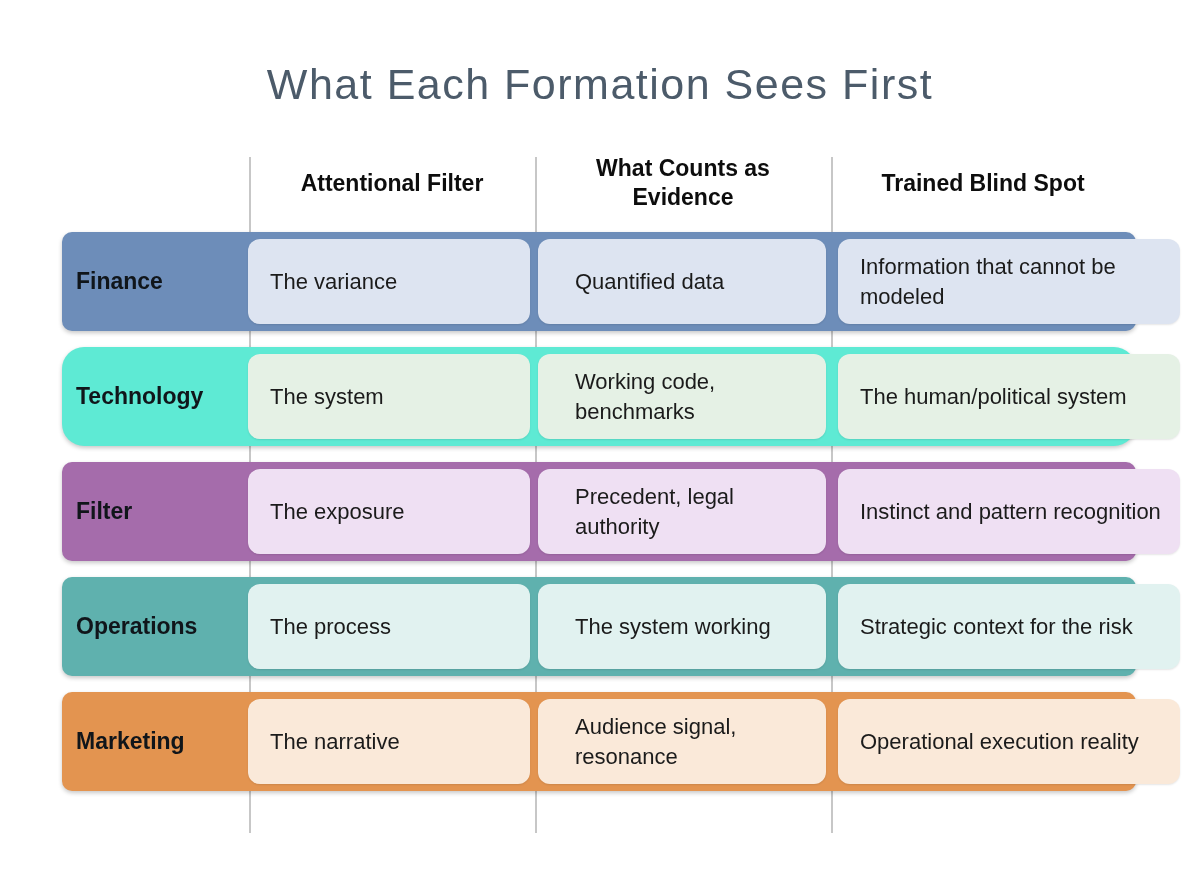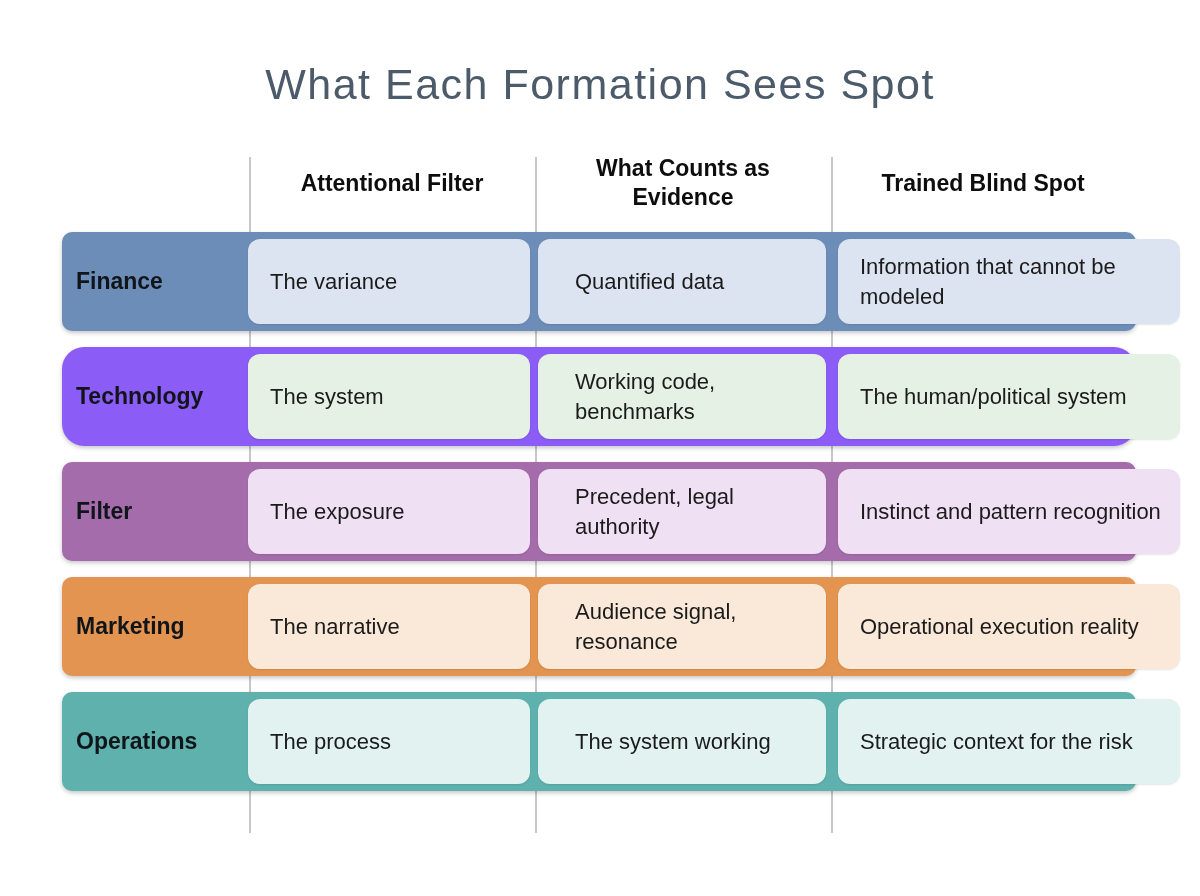--- a/index.html
+++ b/index.html
@@ -103,21 +103,21 @@
   }
   .cell-1 { left: 186px; width: 282px; }
   .cell-2 { left: 476px; width: 288px; padding-left: 37px; }
   .cell-3 { left: 776px; width: 342px; }
 </style>
 </head>
 <body>
 
 <div class="canvas">
 
-  <h1 class="page-title">What Each Formation Sees Spot</h1>
+  <h1 class="page-title">What Each Formation Sees First</h1>
 
   <div class="vline vline-1"></div>
   <div class="vline vline-2"></div>
   <div class="vline vline-3"></div>
 
   <div class="header-row">
     <div class="col-header col-header-1">Attentional Filter</div>
     <div class="col-header col-header-2">What Counts as Evidence</div>
     <div class="col-header col-header-3">Trained Blind Spot</div>
   </div>
@@ -129,21 +129,21 @@
           <span>The variance</span>
         </div>
     <div class="cell cell-2" style="background: rgb(221, 228, 241);">
           <span>Quantified data</span>
         </div>
     <div class="cell cell-3" style="background: rgb(221, 228, 241);">
           <span>Information that cannot be modeled</span>
         </div>
   </div>
 
-  <div class="band" style="background: #8b5cf6; border-radius: 22px;">
+  <div class="band" style="background: #5eead4; border-radius: 22px;">
     <div class="band-label">Technology</div>
     <div class="cell cell-1" style="background: rgb(229, 241, 229);">
           <span>The system</span>
         </div>
     <div class="cell cell-2" style="background: rgb(229, 241, 229);">
           <span>Working code, benchmarks</span>
         </div>
     <div class="cell cell-3" style="background: rgb(229, 241, 229);">
           <span>The human/political system</span>
         </div>
@@ -155,40 +155,40 @@
           <span>The exposure</span>
         </div>
     <div class="cell cell-2" style="background: rgb(239, 224, 243);">
           <span>Precedent, legal authority</span>
         </div>
     <div class="cell cell-3" style="background: rgb(239, 224, 243);">
           <span>Instinct and pattern recognition</span>
         </div>
   </div>
 
+  <div class="band" style="background: rgb(95, 177, 174);">
+    <div class="band-label">Operations</div>
+    <div class="cell cell-1" style="background: rgb(225, 242, 240);">
+          <span>The process</span>
+        </div>
+    <div class="cell cell-2" style="background: rgb(225, 242, 240);">
+          <span>The system working</span>
+        </div>
+    <div class="cell cell-3" style="background: rgb(225, 242, 240);">
+          <span>Strategic context for the risk</span>
+        </div>
+  </div>
+
   <div class="band" style="background: rgb(227, 148, 80);">
     <div class="band-label">Marketing</div>
     <div class="cell cell-1" style="background: rgb(250, 233, 217);">
           <span>The narrative</span>
         </div>
     <div class="cell cell-2" style="background: rgb(250, 233, 217);">
           <span>Audience signal, resonance</span>
         </div>
     <div class="cell cell-3" style="background: rgb(250, 233, 217);">
           <span>Operational execution reality</span>
         </div>
   </div>
-
-  <div class="band" style="background: rgb(95, 177, 174);">
-    <div class="band-label">Operations</div>
-    <div class="cell cell-1" style="background: rgb(225, 242, 240);">
-          <span>The process</span>
-        </div>
-    <div class="cell cell-2" style="background: rgb(225, 242, 240);">
-          <span>The system working</span>
-        </div>
-    <div class="cell cell-3" style="background: rgb(225, 242, 240);">
-          <span>Strategic context for the risk</span>
-        </div>
-  </div>
 </div>
 
 </div>
 
 </body></html>

